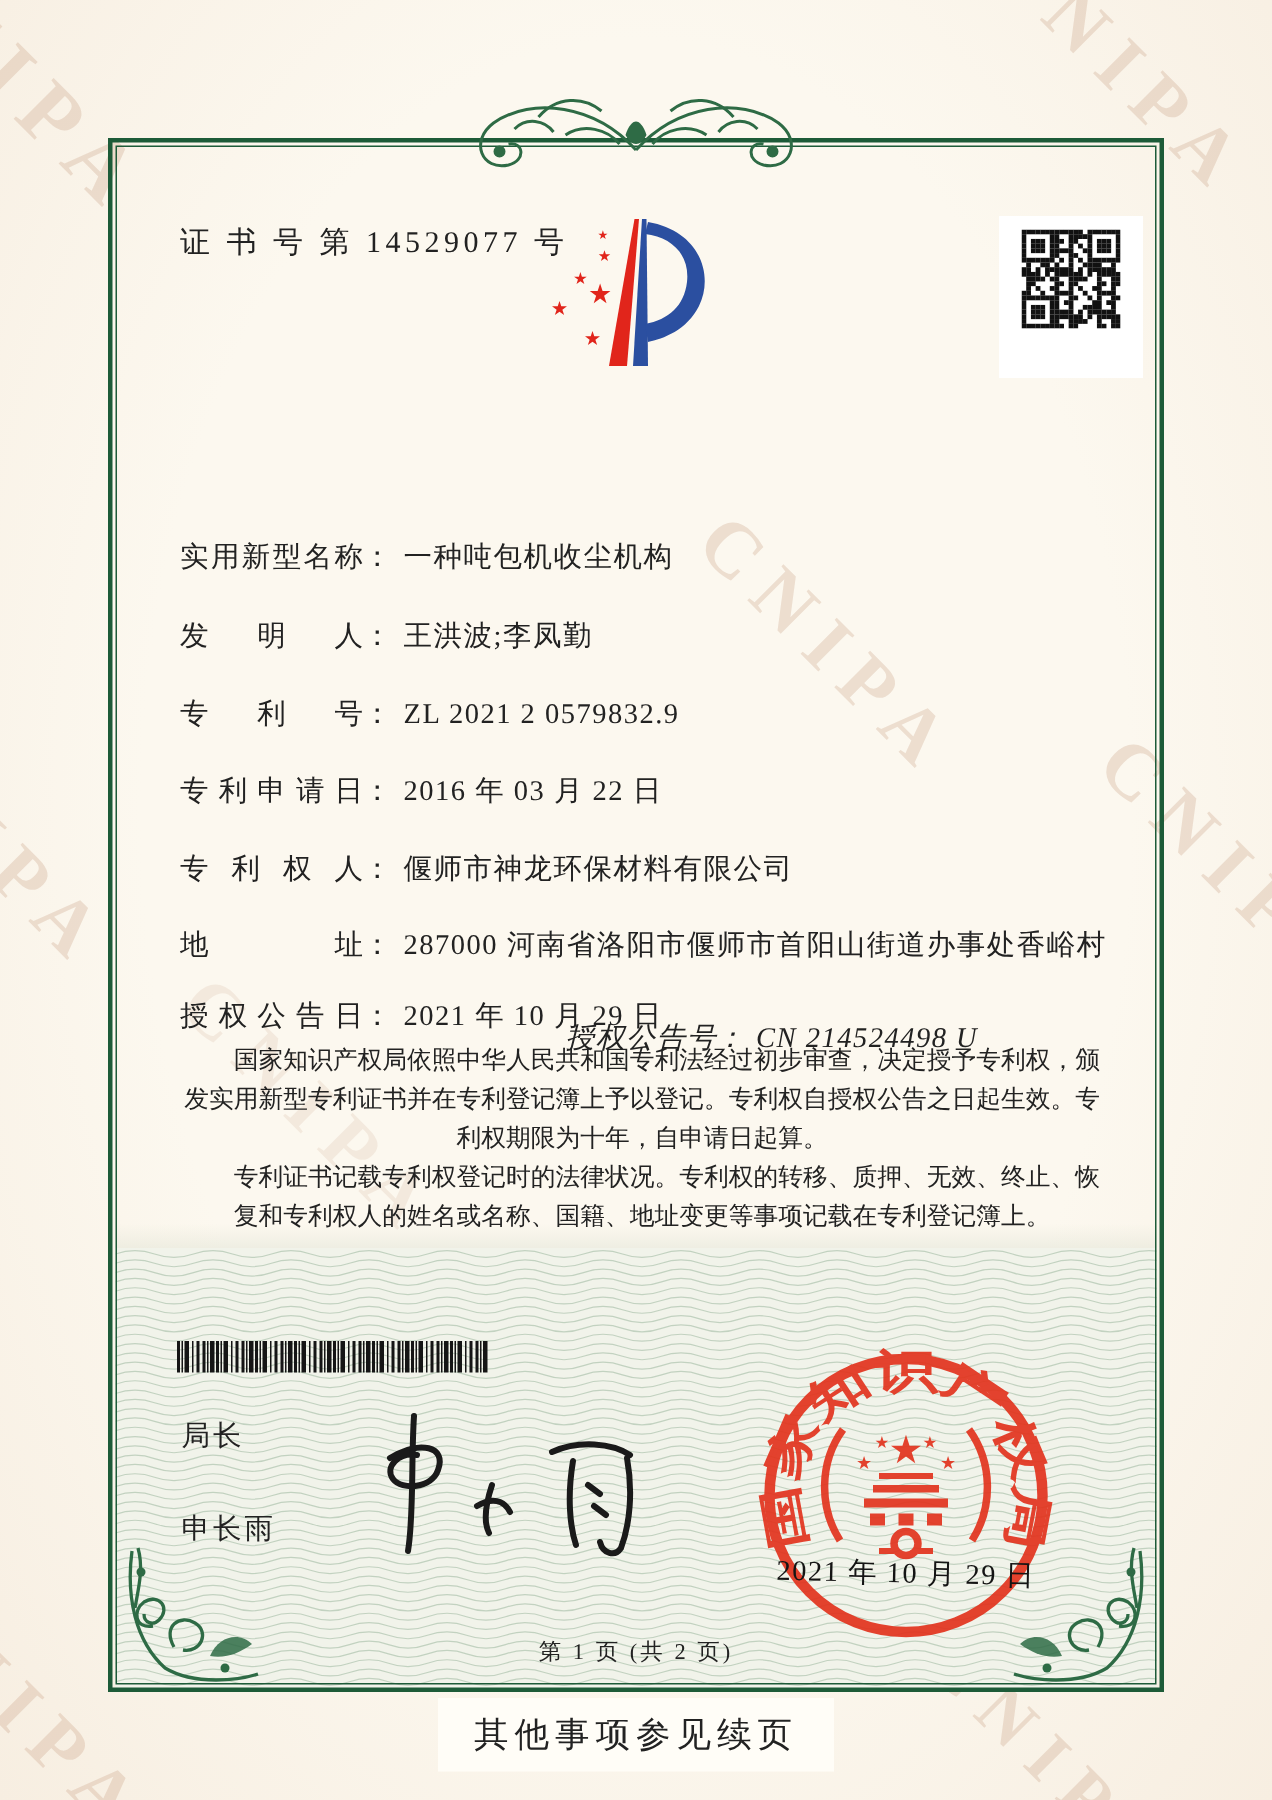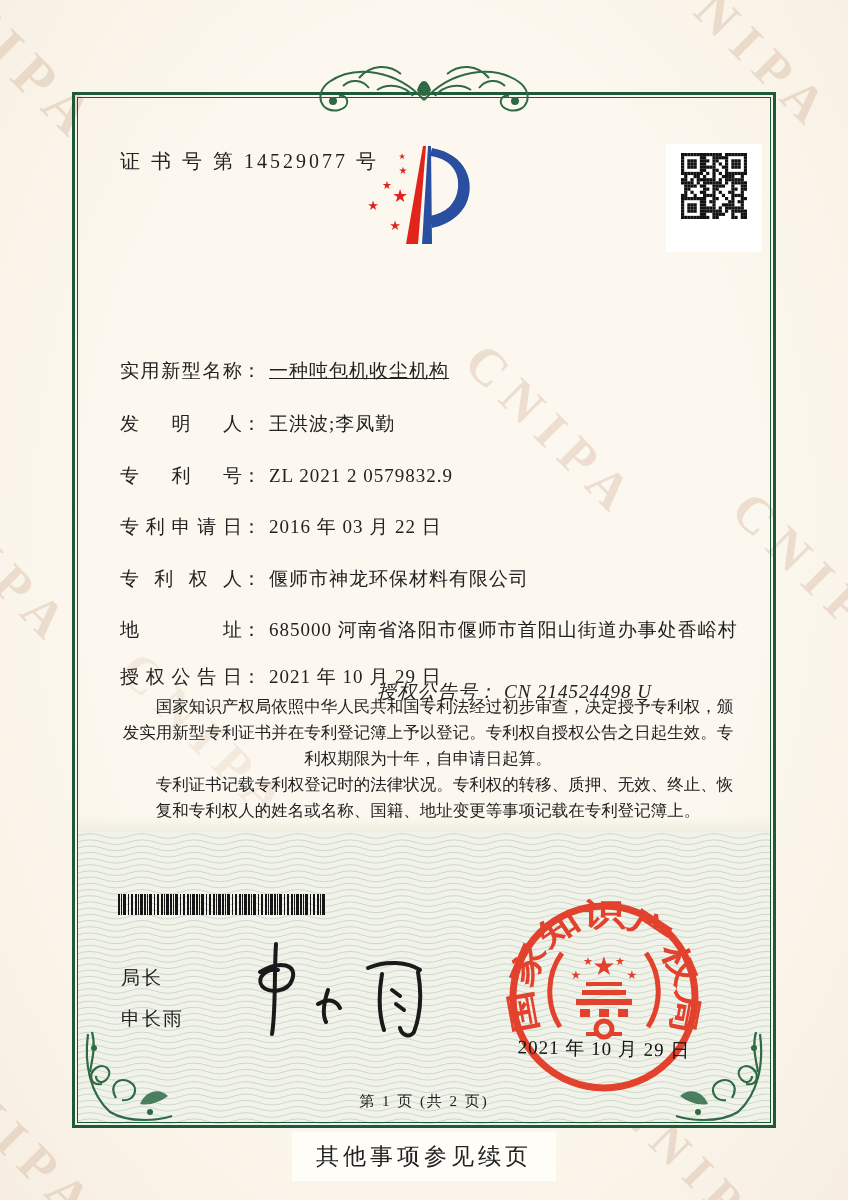--- a/index.html
+++ b/index.html
@@ -449,37 +449,37 @@
         <rect x="31.43" y="62.86" width="3.19" height="3.19" fill="#111"></rect>
         <rect x="34.57" y="62.86" width="3.19" height="3.19" fill="#111"></rect>
         <rect x="50.29" y="62.86" width="3.19" height="3.19" fill="#111"></rect>
         <rect x="53.43" y="62.86" width="3.19" height="3.19" fill="#111"></rect>
         <rect x="59.71" y="62.86" width="3.19" height="3.19" fill="#111"></rect>
         <rect x="62.86" y="62.86" width="3.19" height="3.19" fill="#111"></rect>
       </svg>
   </div>
 
 
-  <div class="f-row" style="top:358px;text-decoration:underline;">
+  <div class="f-row" style="top:358px;">
     <span class="f-label">实用新型名称</span><span class="f-colon">：</span><span class="f-value">一种吨包机收尘机构</span>
   </div>
   <div class="f-row" style="top:411px;">
     <span class="f-label">发明人</span><span class="f-colon">：</span><span class="f-value">王洪波;李凤勤</span>
   </div>
   <div class="f-row" style="top:463px;">
     <span class="f-label">专利号</span><span class="f-colon">：</span><span class="f-value">ZL 2021 2 0579832.9</span>
   </div>
   <div class="f-row" style="top:514px;">
     <span class="f-label">专利申请日</span><span class="f-colon">：</span><span class="f-value">2016 年 03 月 22 日</span>
   </div>
   <div class="f-row" style="top:566px;">
     <span class="f-label">专利权人</span><span class="f-colon">：</span><span class="f-value">偃师市神龙环保材料有限公司</span>
   </div>
   <div class="f-row" style="top:617px;">
-    <span class="f-label">地址</span><span class="f-colon">：</span><span class="f-value">685000 河南省洛阳市偃师市首阳山街道办事处香峪村</span>
+    <span class="f-label">地址</span><span class="f-colon">：</span><span class="f-value">287000 河南省洛阳市偃师市首阳山街道办事处香峪村</span>
   </div>
   <div class="f-row" style="top:664px;">
     <span class="f-label">授权公告日</span><span class="f-colon">：</span><span class="f-value">2021 年 10 月 29 日</span>
     <span class="grant-pair">
       <span class="f-label sm">授权公告号</span><span class="f-colon">：</span><span class="f-value">CN 214524498 U</span>
     </span>
   </div>
 
   <div class="body-text">
     <p>国家知识产权局依照中华人民共和国专利法经过初步审查，决定授予专利权，颁发实用新型专利证书并在专利登记簿上予以登记。专利权自授权公告之日起生效。专利权期限为十年，自申请日起算。</p>
@@ -546,21 +546,21 @@
       <div style="width: 2px; margin-right: 1px;"></div>
       <div style="width: 1px; margin-right: 1px;"></div>
       <div style="width: 3px; margin-right: 2px;"></div>
       <div style="width: 1px; margin-right: 2px;"></div>
       <div style="width: 2px; margin-right: 2px;"></div>
       <div style="width: 2px; margin-right: 1px;"></div>
       <div style="width: 1px; margin-right: 1px;"></div>
       <div style="width: 3px; margin-right: 1px;"></div>
     </div>
 
-  <div class="signer" style="top:965px;">局长</div>
+  <div class="signer" style="top:944px;">局长</div>
   <div class="signer" style="top:1006px;">申长雨</div>
 
   <svg class="signature" width="210" height="105" viewBox="0 0 210 105">
     <g fill="none" stroke="#1a1a1a" stroke-width="4" stroke-linecap="round">
       <path d="M28,34 C48,22 66,26 60,42 C56,54 36,56 30,48 C24,40 34,30 46,32"></path>
       <path d="M44,6 C42,36 44,72 40,96"></path>
       <path d="M96,52 C92,64 90,76 94,84"></path>
       <path d="M86,66 C96,60 104,62 108,70"></path>
       <path d="M136,30 C154,22 176,24 188,32"></path>
       <path d="M150,36 C146,60 148,80 152,92"></path>

